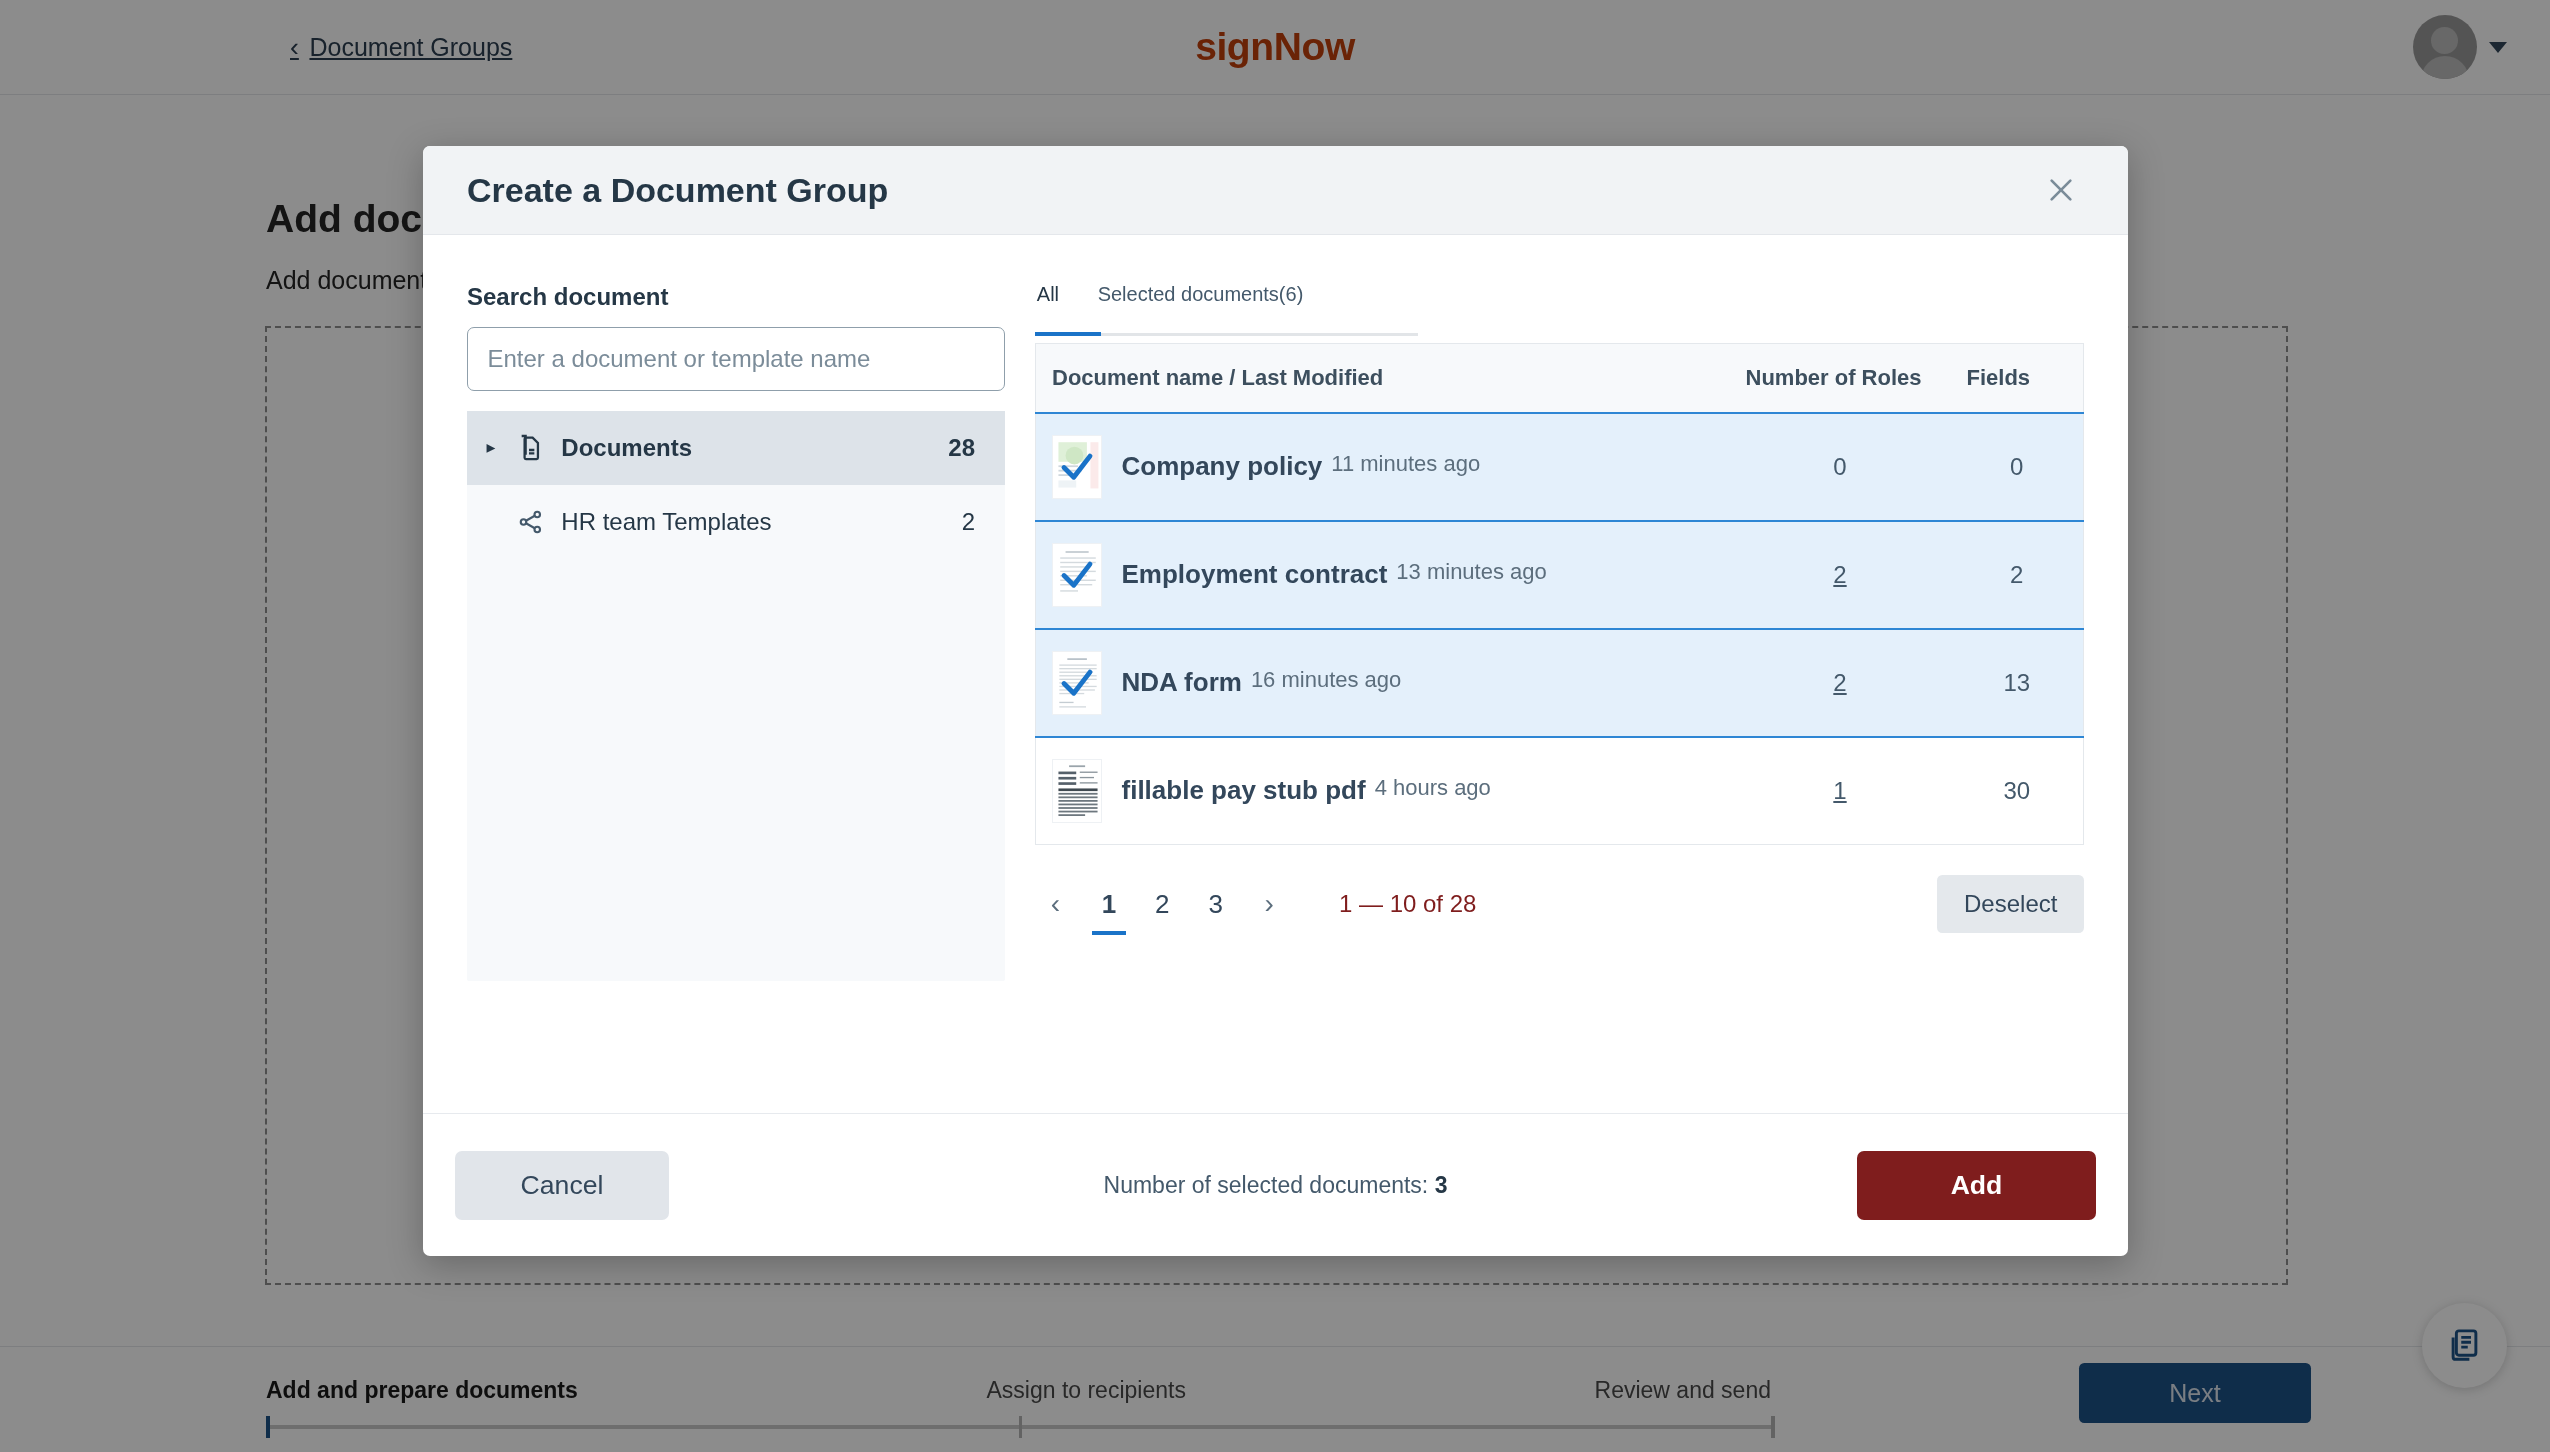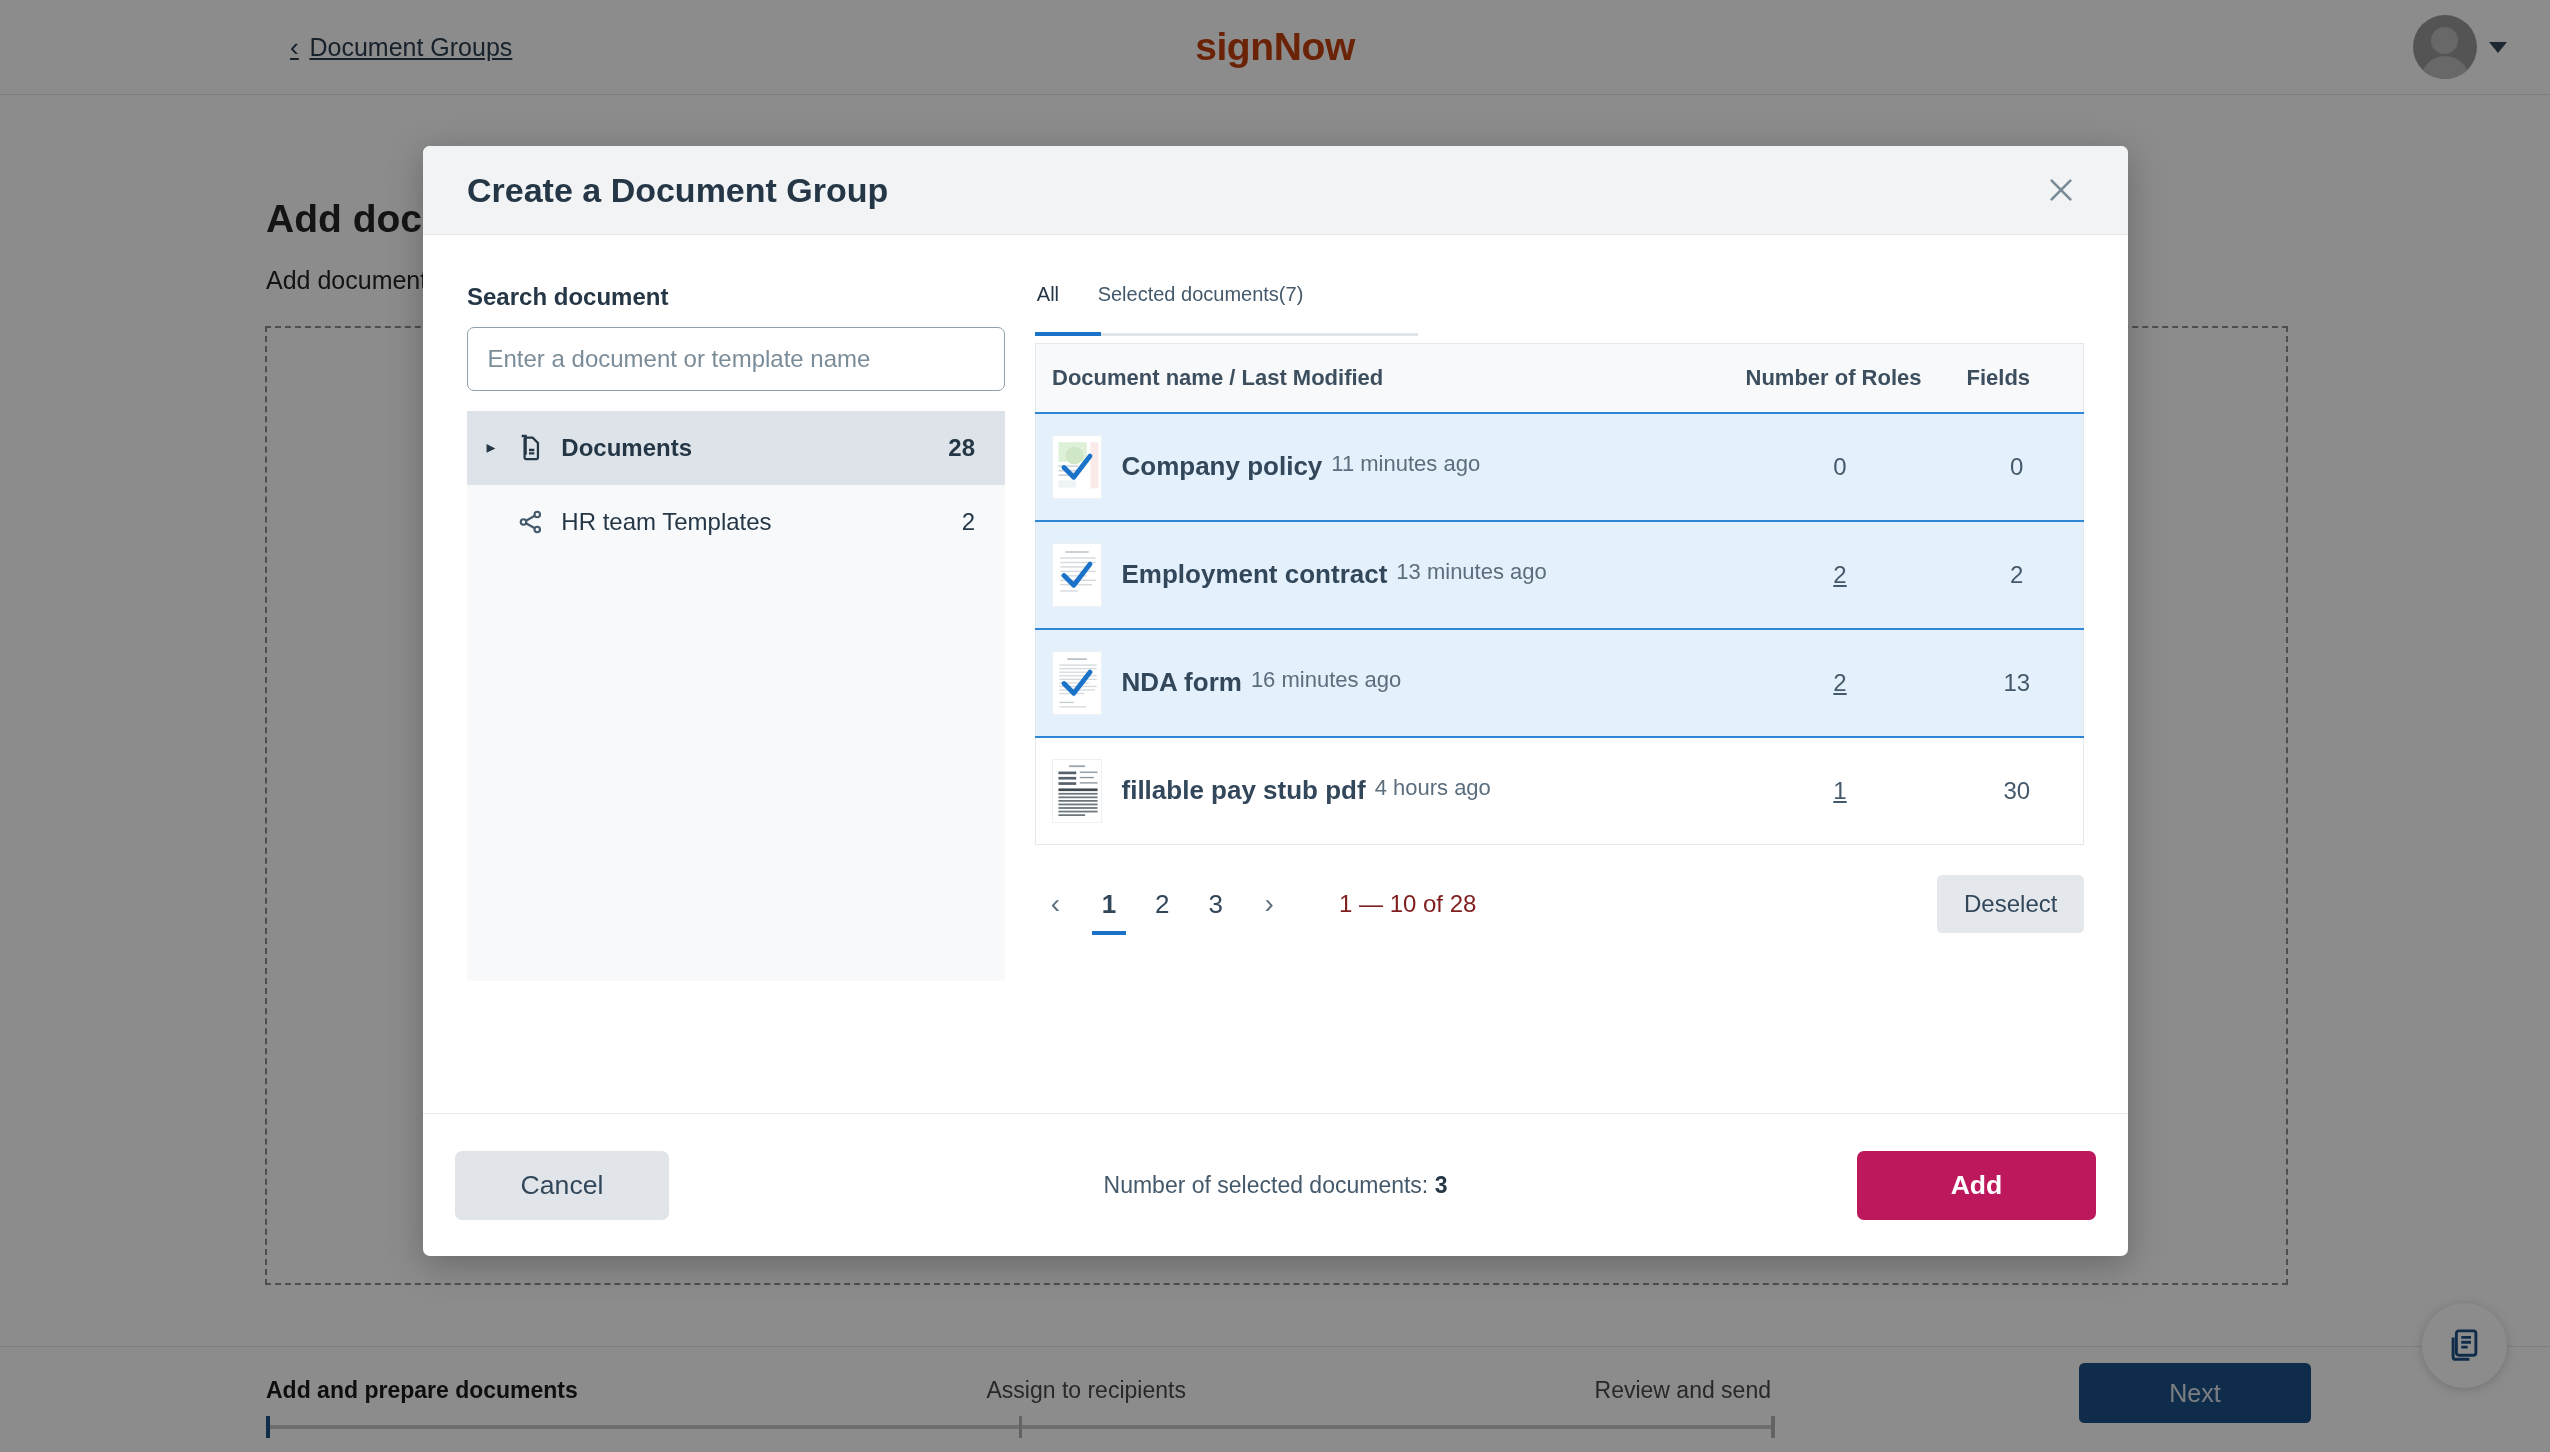--- a/index.html
+++ b/index.html
@@ -265,21 +265,21 @@
     background: #e1e5ea; border: none; border-radius: 7px;
     width: 214px; height: 69px; font-size: 26.6px; color: #33475b;
     cursor: pointer; font-family: inherit;
   }
   .footer-count {
     position: absolute; left: 50%; transform: translateX(-50%);
     font-size: 23px; color: #44596b;
   }
   .footer-count b { color: #253746; }
   .add-btn {
-    margin-left: auto; background: #be185d; border: none; border-radius: 7px;
+    margin-left: auto; background: #7f1d1d; border: none; border-radius: 7px;
     width: 239px; height: 69px; font-size: 26.6px; color: #ffffff;
     font-weight: bold; cursor: pointer; font-family: inherit; text-align: center;
   }
 </style>
 </head>
 <body>
 
 <div class="page-root">
 
   <div class="topbar">
@@ -376,21 +376,21 @@
             <span class="tree-count">2</span>
           </div>
 
         </div>
       </div>
 
       <div class="right-panel">
 
         <div class="tabs">
           <button class="tab active">All</button>
-          <button class="tab">Selected documents(7)</button>
+          <button class="tab">Selected documents(6)</button>
           <div class="tab-underline"></div>
           <div class="tab-underline-active"></div>
         </div>
 
         <table class="docs">
           <thead>
             <tr>
               <th class="col-name">Document name / Last Modified</th>
               <th class="col-roles">Number of Roles</th>
               <th class="col-fields">Fields</th>

